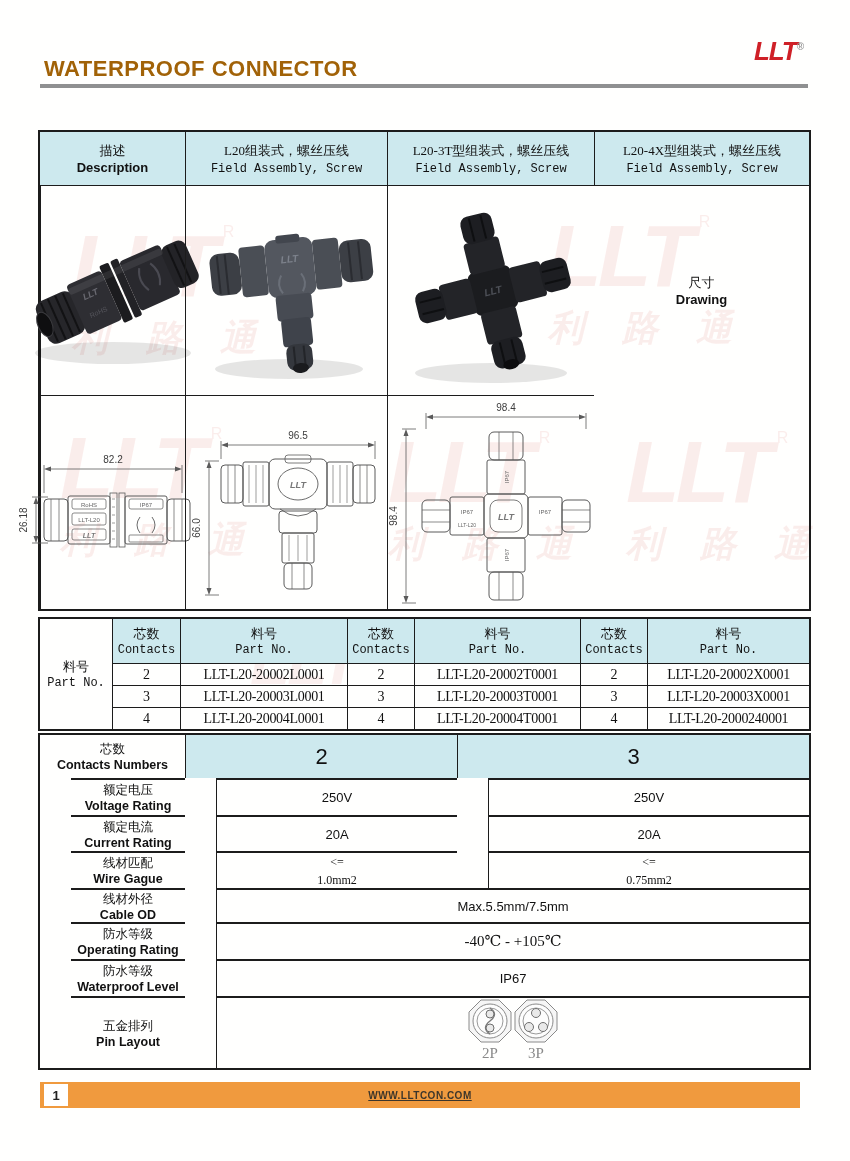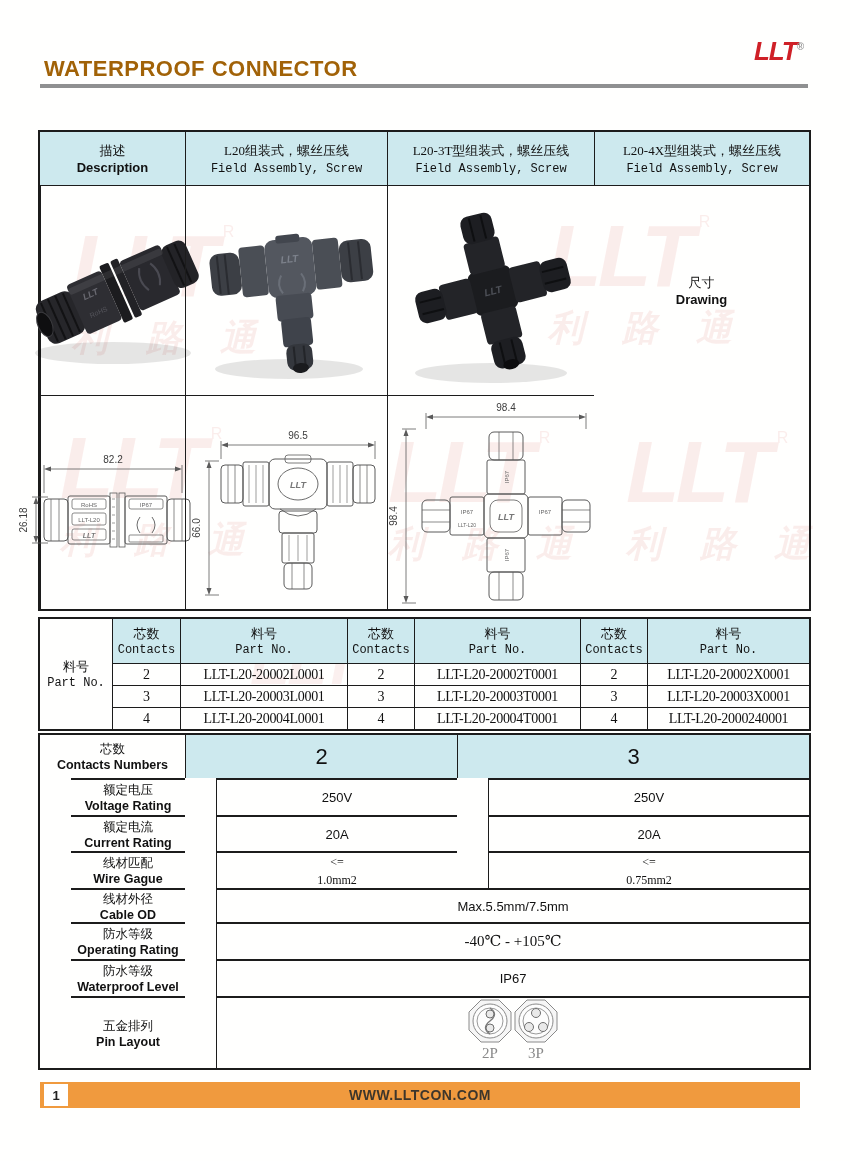--- a/index.html
+++ b/index.html
@@ -49,21 +49,21 @@
   .t3 .val{font-size:13px;}
   .t3 .big{font-size:22px;}
   .t3 .wire{font-family:"Liberation Serif","DejaVu Serif",serif;font-size:12px;line-height:1.5;}
   .pin-wrap{flex-direction:row !important;gap:0;align-items:flex-start !important;}
   .pin-fig{display:flex;flex-direction:column;align-items:center;}
   .pin-cap{font-family:"Liberation Serif","DejaVu Serif",serif;font-size:15px;color:#8a8a8a;margin-top:1px;}
 
   
   .foot-bar{position:absolute;left:40px;top:1082px;width:760px;height:26px;background:#f09a3e;z-index:2;
             display:flex;align-items:center;justify-content:center;}
-  .foot-site{font-size:14px;font-weight:bold;color:#3d362b;letter-spacing:.5px;}
+  .foot-site{font-size:10px;font-weight:bold;color:#3d362b;letter-spacing:.5px;text-decoration:underline;}
   .foot-page{position:absolute;left:44px;top:1084px;width:24px;height:22px;background:#fff;z-index:3;
              display:flex;align-items:center;justify-content:center;font-size:13px;font-weight:bold;color:#222;}
 
   
   svg text{font-family:"Liberation Sans","DejaVu Sans",sans-serif;}
   .dimtxt{font-size:10px;fill:#3c3c3c;}
   .tinytxt{font-size:6px;fill:#666;}
 </style>
 </head>
 <body>

